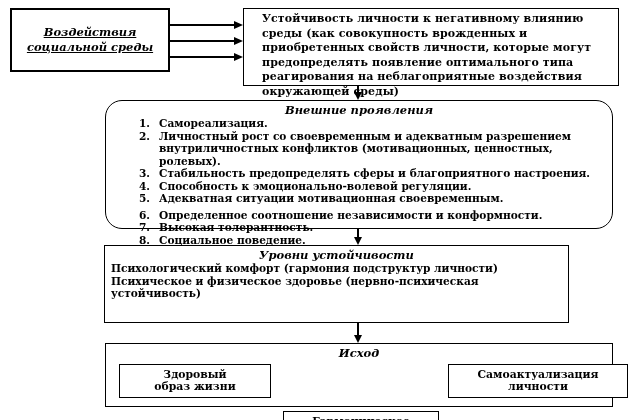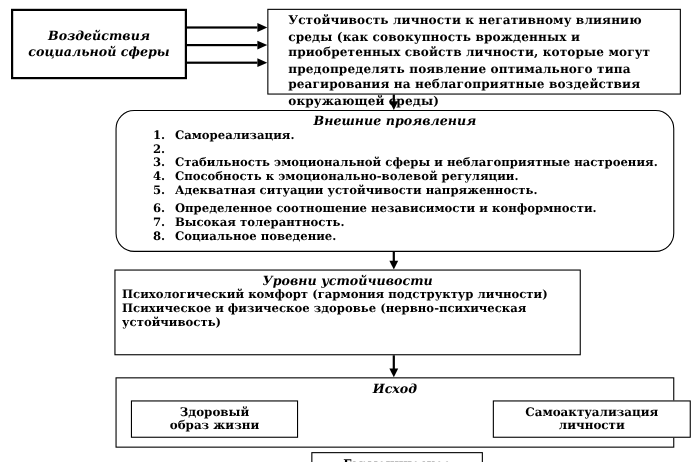--- a/index.html
+++ b/index.html
@@ -13,35 +13,35 @@
     overflow:hidden;
   }
   .box{
     position:absolute;
     background:#ffffff;
     border:1.5px solid #000;
     box-sizing:border-box;
   }
   
   #source-box{left:10px;top:8px;width:160px;height:64px;border-width:2px;
-    display:flex;flex-direction:column;align-items:center;justify-content:center;}
+    display:flex;flex-direction:column;align-items:center;justify-content:center;text-decoration:underline;}
   #source-box .line{font-style:italic;font-size:11.5px;line-height:15px;text-align:center;}
   
   #definition-box{left:243px;top:8px;width:376px;height:78px;padding:3px 7px 0 18px;}
   #definition-box .text{font-size:11px;line-height:14.6px;letter-spacing:0.1px;}
   
   #manifestations-box{left:105px;top:100px;width:508px;height:129px;padding-top:2px;border-radius:17px;}
   .box-title{font-style:italic;font-size:11.5px;line-height:14px;text-align:center;}
   #manifestations-list{margin:0;padding:0;list-style:none;}
   #manifestations-list li{display:flex;font-size:10.6px;line-height:12.5px;}
   #manifestations-list li .num{width:20px;margin-left:33px;flex:0 0 auto;}
   #manifestations-list li .itm{flex:1 1 auto;padding-right:8px;}
   #manifestations-list li.gap-before{margin-top:4px;}
   
-  #levels-box{left:104px;top:245px;width:424px;height:78px;padding:2px 6px 1px 6px;}
+  #levels-box{left:104px;top:245px;width:465px;height:78px;padding:2px 6px 1px 6px;}
   #levels-box .lvl{font-size:10.6px;line-height:12.6px;}
   
   #outcome-box{left:105px;top:343px;width:508px;height:64px;}
   .outcome-inner{
     position:absolute;top:20px;height:34px;
     border:1.5px solid #000;box-sizing:border-box;background:#fff;
     display:flex;flex-direction:column;align-items:center;justify-content:center;
   }
   .outcome-inner .line{font-size:10.8px;line-height:12.5px;text-align:center;}
   #outcome-inner-1{left:13px;width:152px;}
@@ -55,21 +55,21 @@
   .head-down{position:absolute;width:0;height:0;
     border-top:8px solid #000;border-left:4.5px solid transparent;border-right:4.5px solid transparent;}
 </style>
 </head>
 <body>
 
 <div id="stage">
 
   <div class="box" id="source-box">
     <div class="line">Воздействия</div>
-    <div class="line">социальной сферы</div>
+    <div class="line">социальной среды</div>
   </div>
 
   <div class="hline" style="left:170px;top:24px;width:64px;"></div>
   <div class="head-right" style="left:234px;top:20.5px;"></div>
   <div class="hline" style="left:170px;top:40px;width:64px;"></div>
   <div class="head-right" style="left:234px;top:36.5px;"></div>
   <div class="hline" style="left:170px;top:56px;width:64px;"></div>
   <div class="head-right" style="left:234px;top:52.5px;"></div>
 
   <div class="box" id="definition-box">
@@ -81,32 +81,33 @@
 
   <div class="box" id="manifestations-box">
     <div class="box-title">Внешние проявления</div>
     <ol id="manifestations-list">
       <li>
         <span class="num">1.</span>
         <span class="itm">Самореализация.</span>
       </li>
       <li>
         <span class="num">2.</span>
+        <span class="itm">Личностный рост со своевременным и адекватным разрешением внутриличностных конфликтов (мотивационных, ценностных, ролевых).</span>
       </li>
       <li>
         <span class="num">3.</span>
-        <span class="itm">Стабильность эмоциональной сферы и неблагоприятные настроения.</span>
+        <span class="itm">Стабильность предопределять сферы и благоприятного настроения.</span>
       </li>
       <li>
         <span class="num">4.</span>
         <span class="itm">Способность к эмоционально-волевой регуляции.</span>
       </li>
       <li>
         <span class="num">5.</span>
-        <span class="itm">Адекватная ситуации устойчивости напряженность.</span>
+        <span class="itm">Адекватная ситуации мотивационная своевременным.</span>
       </li>
       <li class="gap-before">
         <span class="num">6.</span>
         <span class="itm">Определенное соотношение независимости и конформности.</span>
       </li>
       <li>
         <span class="num">7.</span>
         <span class="itm">Высокая толерантность.</span>
       </li>
       <li>

